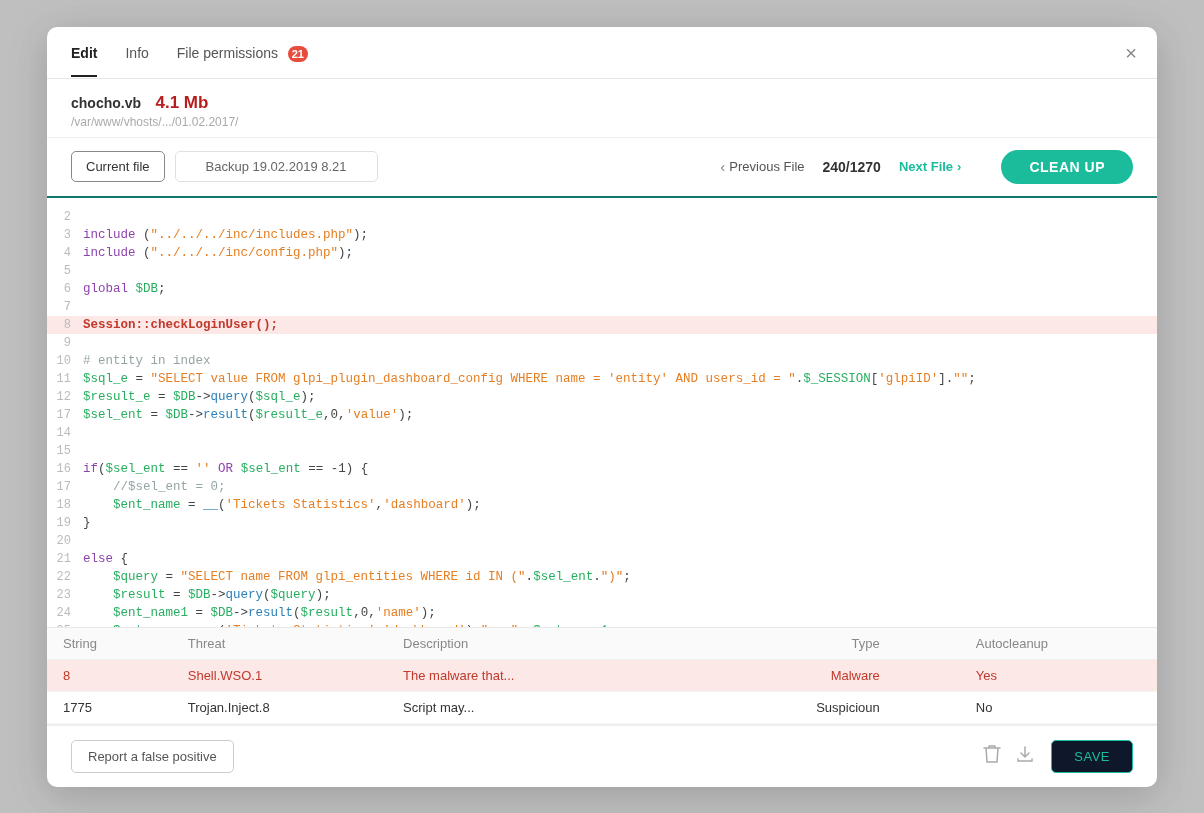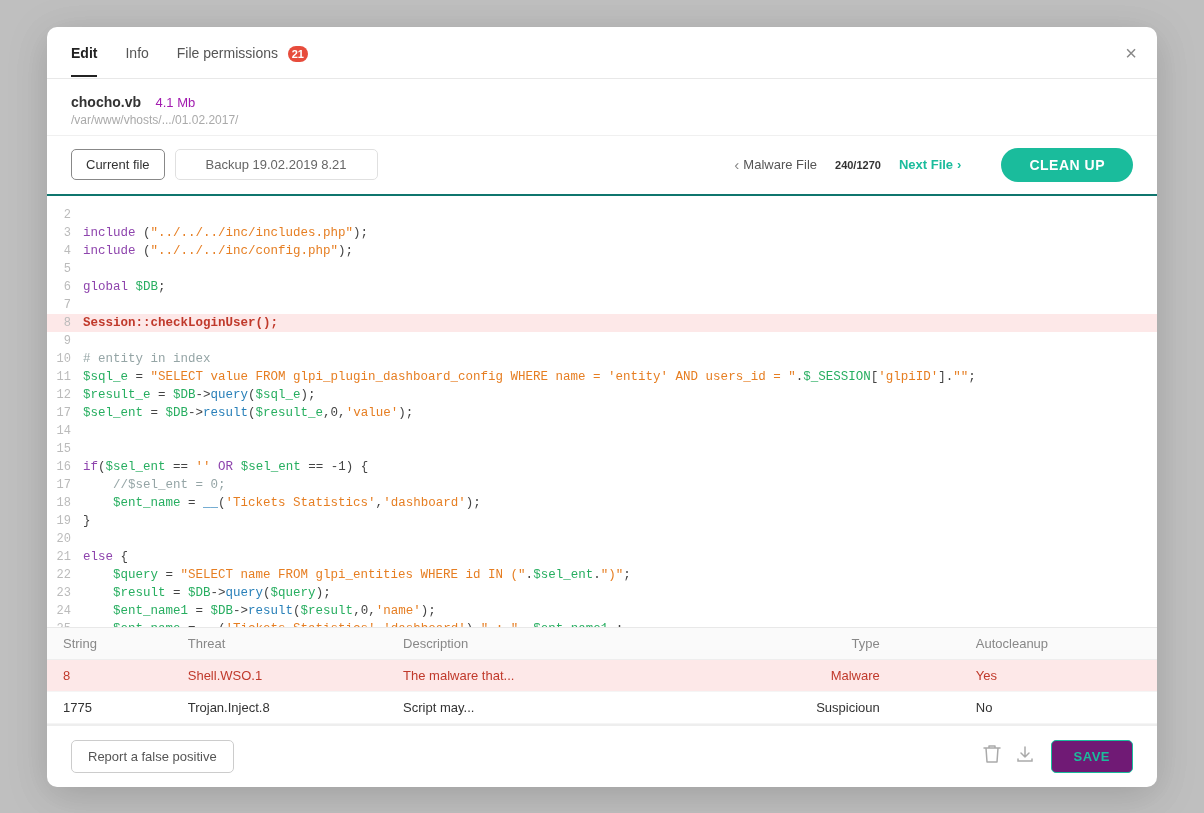--- a/index.html
+++ b/index.html
@@ -80,23 +80,24 @@
     .file-info {
       padding: 14px 24px 8px 24px;
       border-bottom: 1px solid #f0f0f0;
     }
     .file-name {
       font-size: 14px;
       font-weight: 600;
       color: #333;
     }
     .file-size {
-      font-size: 13px;
-      color: #a21caf;
+      font-size: 17px;
+      color: #b91c1c;
       margin-left: 10px;
+      font-weight: bold;
     }
     .file-path {
       font-size: 12px;
       color: #aaa;
       margin-top: 2px;
     }
     
     .toolbar {
       display: flex;
       align-items: center;
@@ -133,21 +134,21 @@
       border: none;
       font-size: 13px;
       color: #555;
       cursor: pointer;
       display: flex;
       align-items: center;
       gap: 4px;
     }
     .btn-nav .arrow { font-size: 15px; color: #888; }
     .page-counter {
-      font-size: 11px;
+      font-size: 14px;
       color: #333;
       font-weight: 600;
       padding: 0 8px;
     }
     .btn-next {
       background: none;
       border: none;
       font-size: 13px;
       color: #1abc9c;
       cursor: pointer;
@@ -259,27 +260,27 @@
       align-items: center;
     }
     .icon-btn {
       background: none;
       border: none;
       font-size: 18px;
       color: #aaa;
       cursor: pointer;
     }
     .btn-save {
-      background: #701a75;
+      background: #0f172a;
       border: 1.5px solid #1abc9c;
       color: #1abc9c;
       border-radius: 5px;
       padding: 8px 22px;
       font-size: 13px;
-      font-weight: 700;
+      font-weight: 400;
       cursor: pointer;
       letter-spacing: 0.5px;
     }
     
     .code-area::-webkit-scrollbar { width: 8px; }
     .code-area::-webkit-scrollbar-track { background: #f5f5f5; }
     .code-area::-webkit-scrollbar-thumb { background: #ccc; border-radius: 4px; }
     .highlighted-text {
       background: #fde8e8;
       color: #c0392b;
@@ -311,21 +312,21 @@
       </div>
       <div class="file-path">/var/www/vhosts/.../01.02.2017/</div>
     </div>
 
     <div class="toolbar">
       <button class="btn-current active-tab">Current file</button>
       <button class="btn-backup">Backup 19.02.2019 8.21</button>
       <div class="nav-spacer"></div>
       <button class="btn-nav">
         <span class="arrow">‹</span>
-        <span>Malware File</span>
+        <span>Previous File</span>
       </button>
       <span class="page-counter">240/1270</span>
       <button class="btn-next">
         <span>Next File</span>
         <span>›</span>
       </button>
       <button class="btn-cleanup">CLEAN UP</button>
     </div>
 
     <div class="code-area">

